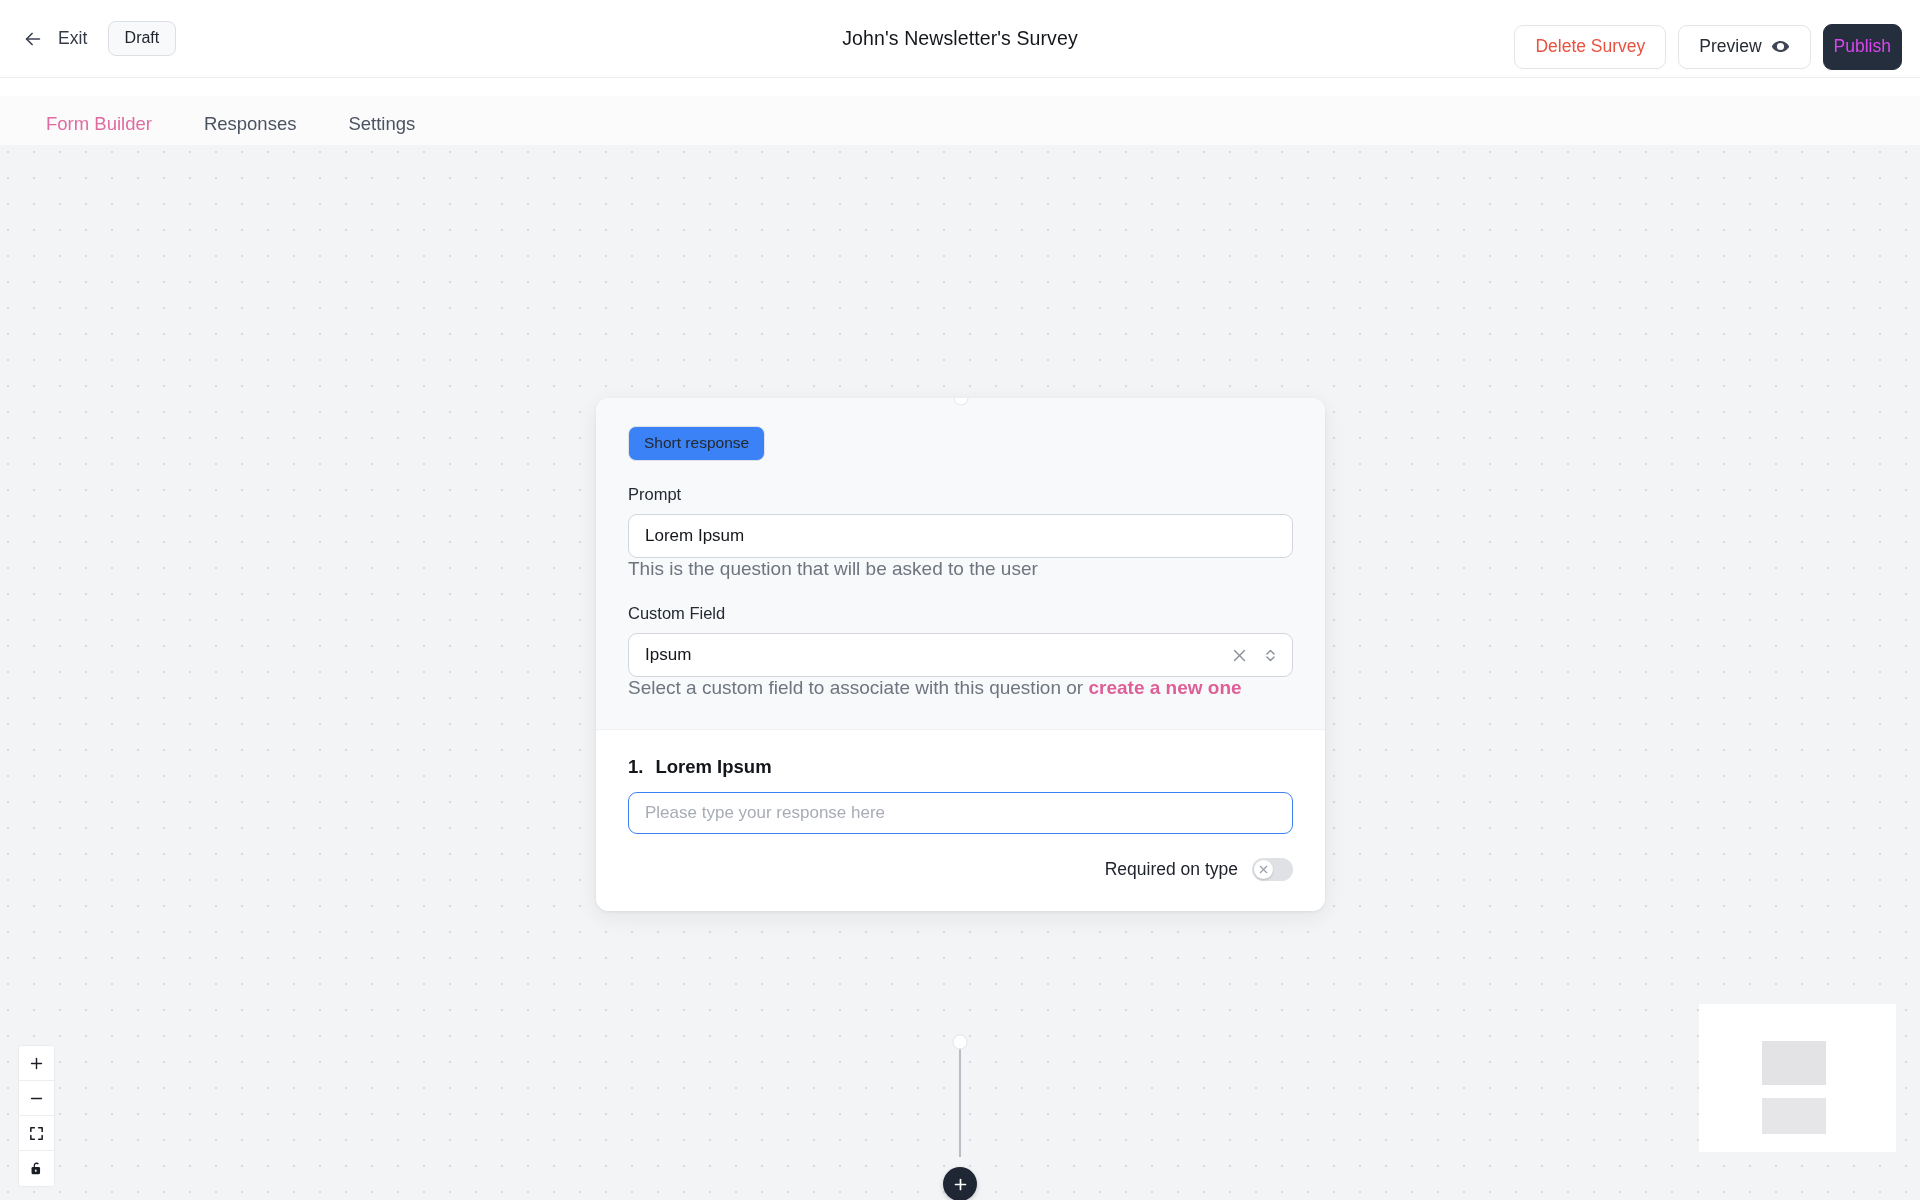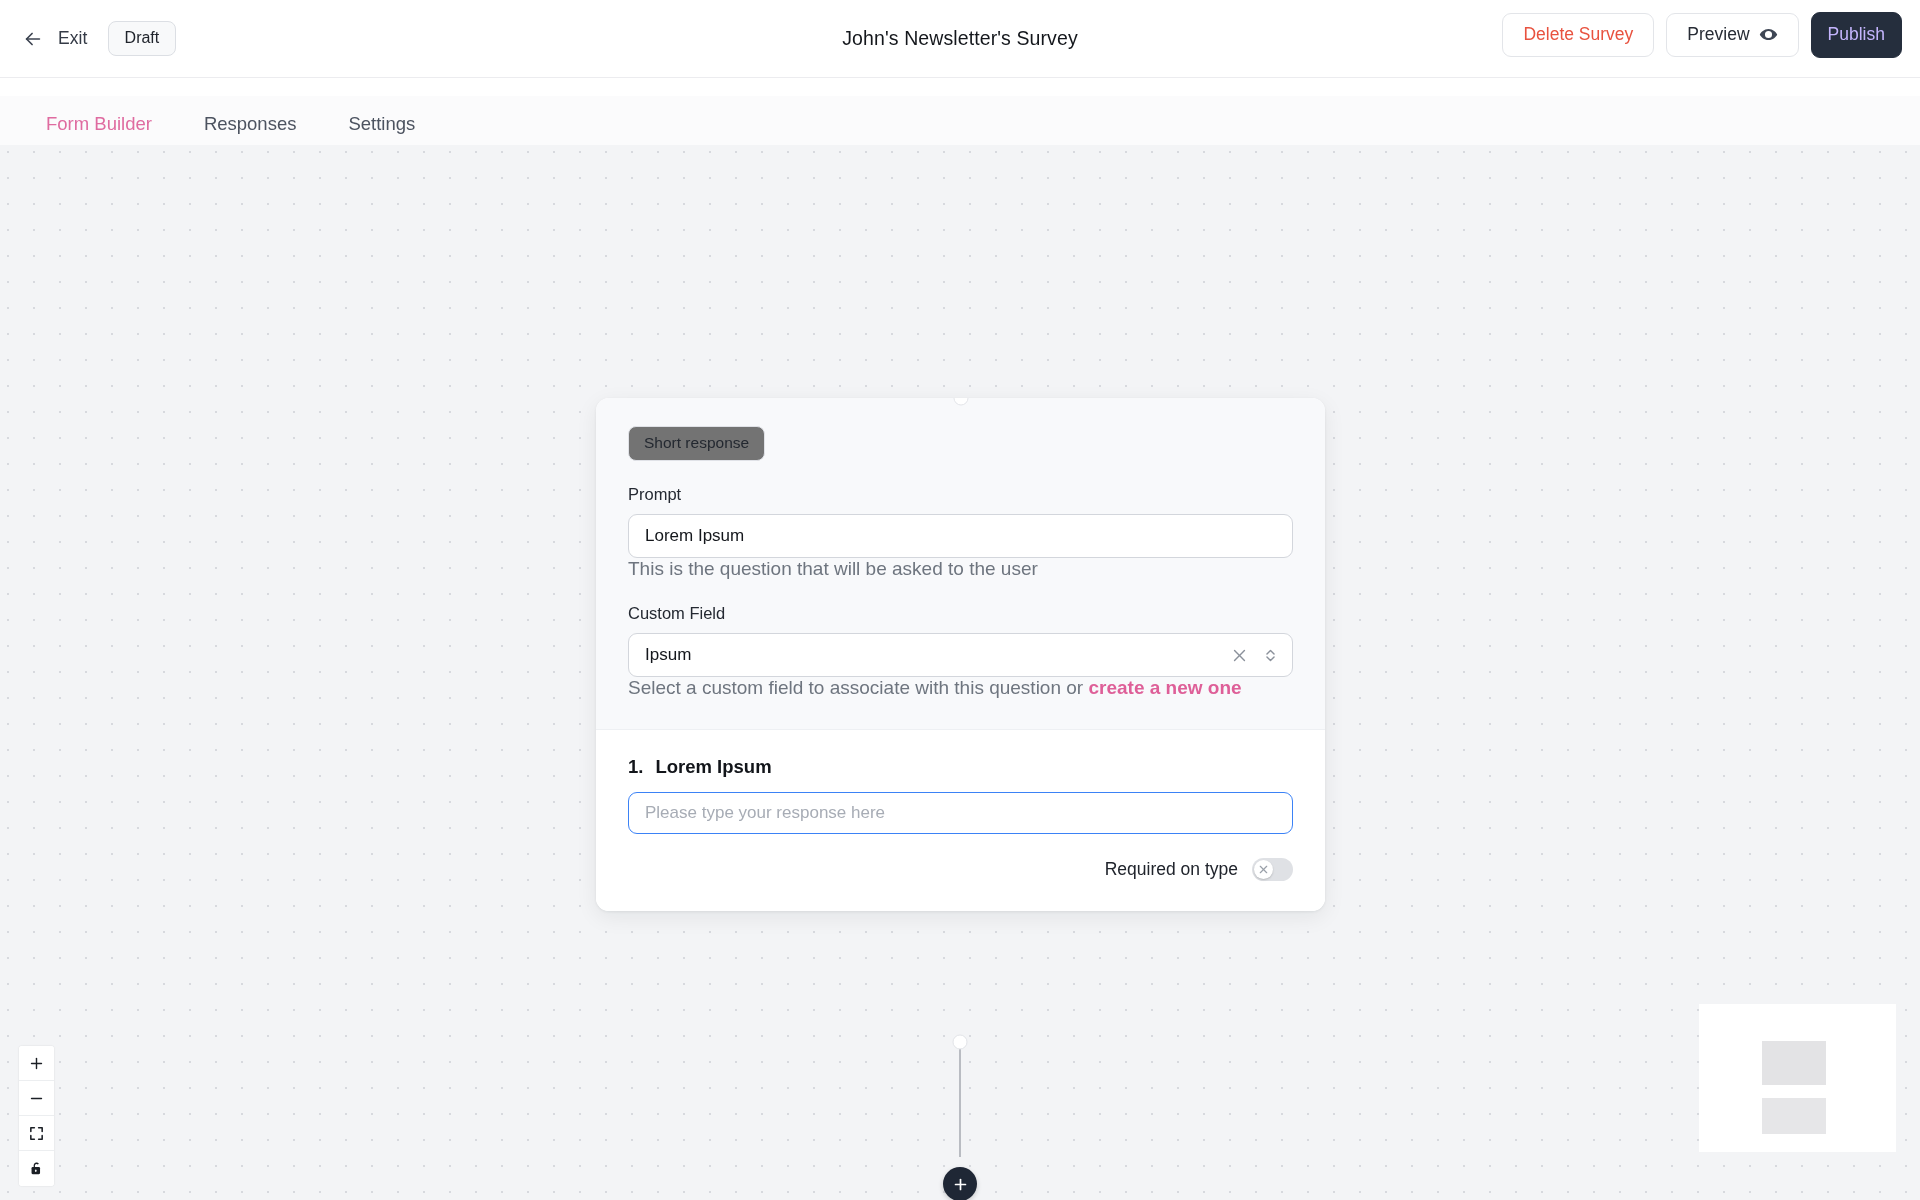--- a/index.html
+++ b/index.html
@@ -37,32 +37,32 @@
     font-size: 16px; color: #20242c;
     font-weight: 500;
   }
   .topbar-title {
     position: absolute; left: 0; right: 0; top: 0; bottom: 0;
     display: flex; align-items: center; justify-content: center;
     pointer-events: none;
     font-size: 19.5px; color: #14171c; letter-spacing: .1px;
   }
   .topbar-right {
-    position: absolute; right: 18px; top: 4px; height: 62px;
+    position: absolute; right: 18px; top: 16px; height: 62px;
     display: flex; align-items: center; gap: 12px;
   }
   .btn {
     border-radius: 9px; font-size: 17.5px; cursor: pointer;
     padding: 10px 20px 11px; line-height: 1.15;
     display: flex; align-items: center; gap: 9px;
     background: #fff;
   }
   .btn-delete { border: 1px solid #e3e5e9; color: #e8523f; }
   .btn-preview { border: 1px solid #e3e5e9; color: #272c35; }
-  .btn-publish { border: 1px solid #252e3d; background: #252e3d; color: #c4b5fd; padding: 11px 16px 12px; }
+  .btn-publish { border: 1px solid #252e3d; background: #252e3d; color: #d946ef; padding: 11px 10px 12px; }
   .eye-icon { width: 19px; height: 19px; display: block; color: #3e4654; }
 
   
   .tabbar {
     position: absolute; top: 96px; left: 0;
     width: 1920px; height: 66px;
     background: #fbfbfc;
     border-bottom: 1px solid #e6e7ea;
     display: flex; align-items: flex-start;
     padding-left: 20px;
@@ -102,21 +102,21 @@
     box-shadow: 0 1px 3px rgba(20,25,35,.07), 0 6px 22px rgba(20,25,35,.07);
     overflow: hidden;
   }
   .node-config {
     background: #f8f9fb;
     padding: 28px 32px 30px;
     border-bottom: 1px solid #eef0f3;
   }
   .type-badge {
     display: inline-block;
-    background: #737373;
+    background: #3b82f6;
     border: 1px solid #e0e2e7;
     border-radius: 8px;
     padding: 7px 15px 8px;
     font-size: 15.5px; color: #232830;
     cursor: pointer;
   }
   .field-label {
     margin-top: 24px; margin-bottom: 10px;
     font-size: 16.5px; color: #242932;
   }

